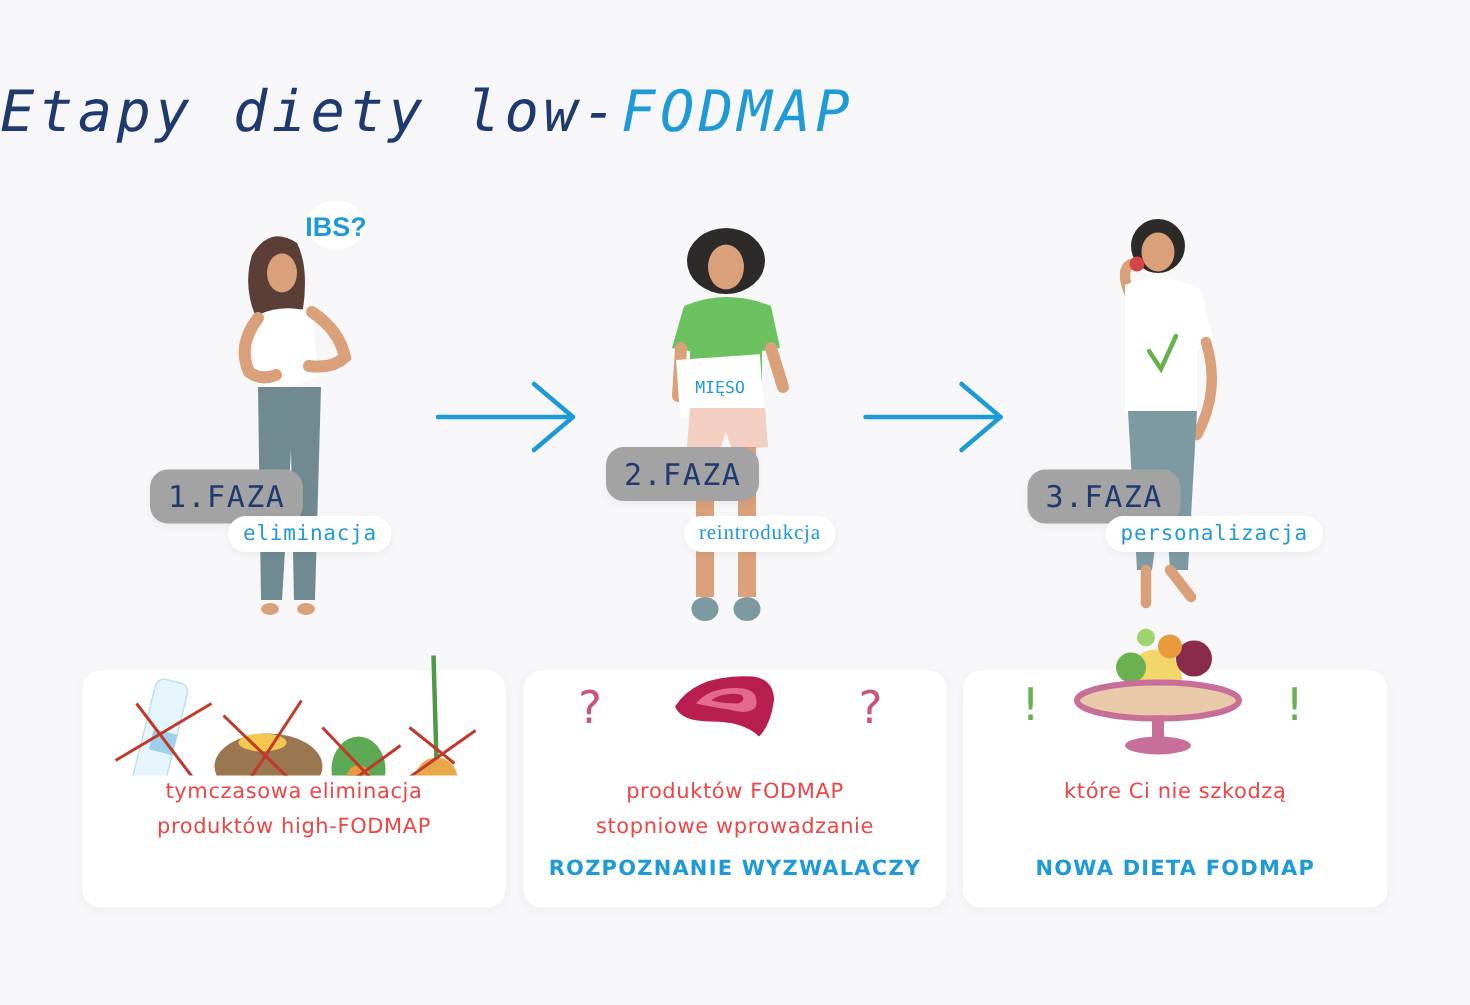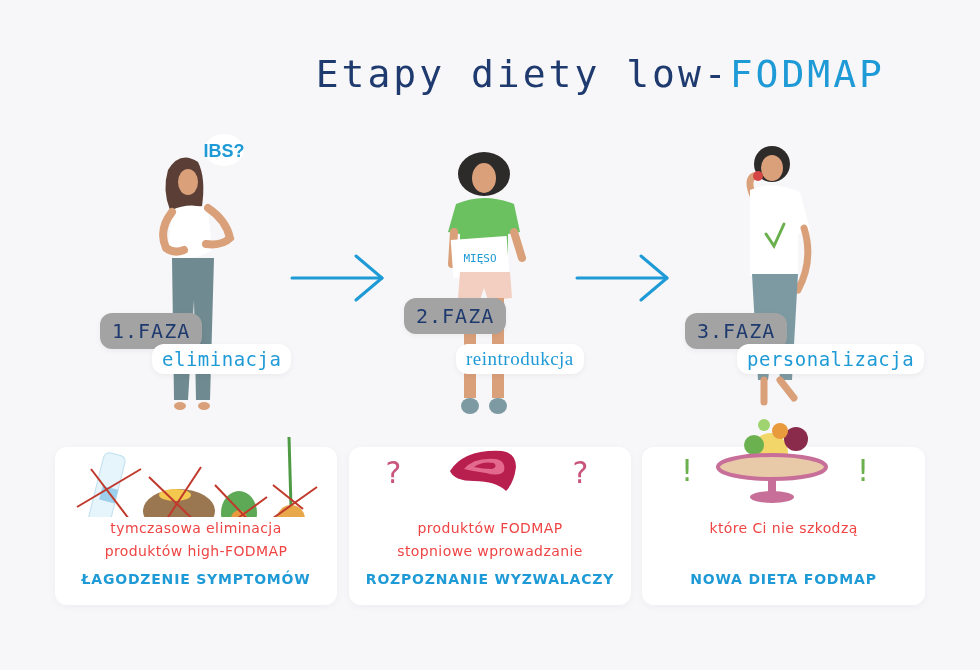--- a/index.html
+++ b/index.html
@@ -4,24 +4,25 @@
 <style>
   * { box-sizing: border-box; margin: 0; padding: 0; }
   html, body { width: 980px; height: 670px; overflow: hidden; }
   body {
     background: #f7f7f9;
     font-family: "DejaVu Sans", "Liberation Sans", sans-serif;
     position: relative;
   }
   .title {
     position: absolute; left: 0; top: 52px; width: 885px;
-    text-align: right;
+    text-align: left;
     font-family: "DejaVu Sans Mono", "Liberation Mono", monospace;
     font-size: 38px; letter-spacing: 3px; font-weight: normal;
     color: #1f3a6e;
+    font-style: italic;
   }
   .title .accent { color: #1e9ad6; }
 
   .figure { position: absolute; }
   .arrow { position: absolute; }
 
   .phase-badge {
     position: absolute;
     background: #a3a3a3;
     border-radius: 12px;
@@ -29,21 +30,21 @@
     font-family: "DejaVu Sans Mono", "Liberation Mono", monospace;
     font-size: 20px; color: #1f3a6e; letter-spacing: 1px;
     box-shadow: 0 2px 6px rgba(0,0,0,0.05);
   }
   .phase-sub {
     position: absolute;
     background: #ffffff;
     border-radius: 12px;
     padding: 4px 10px;
     font-family: "DejaVu Sans Mono", "Liberation Mono", monospace;
-    font-size: 19px; color: #1e9ad6; letter-spacing: 0.5px;
+    font-size: 14px; color: #1e9ad6; letter-spacing: 0.5px;
     box-shadow: 0 2px 6px rgba(0,0,0,0.05);
   }
 
   .card {
     position: absolute; top: 447px; height: 158px;
     background: #ffffff; border-radius: 12px;
     box-shadow: 0 2px 8px rgba(0,0,0,0.04);
   }
   .card .desc {
     position: absolute; left: 0; right: 0; top: 70px;
@@ -183,21 +184,20 @@
       <line x1="160" y1="58" x2="200" y2="100"></line>
         <line x1="168" y1="102" x2="212" y2="70"></line>
       <line x1="214" y1="94" x2="262" y2="60"></line>
         <line x1="218" y1="58" x2="248" y2="82"></line>
     </g>
   </svg>
   <div class="desc">
     <div>tymczasowa eliminacja</div>
     <div>produktów high-FODMAP</div>
   </div>
-  <div class="outcome">ŁAGODZENIE SYMPTOMÓW</div>
 </div>
 
 <div class="card" style="left:349px;width:282px;">
   <span class="qmark" style="left:35px;top:8px;">?</span>
   <svg style="position:absolute;left:95px;top:0px;" width="80" height="50" viewBox="0 0 80 50">
     <path d="M6 24 Q20 2 58 4 Q72 6 72 20 Q70 36 62 44 Q52 34 30 34 Q10 34 6 24Z" fill="#b81f4f"></path>
     <path d="M20 22 Q30 10 52 12 Q62 14 60 24 Q56 30 42 26 Q28 24 20 22Z" fill="#e36a8e"></path>
     <path d="M30 20 Q38 14 50 16 Q54 20 48 22 Q38 22 30 20Z" fill="#b81f4f"></path>
   </svg>
   <span class="qmark" style="left:222px;top:8px;">?</span>

